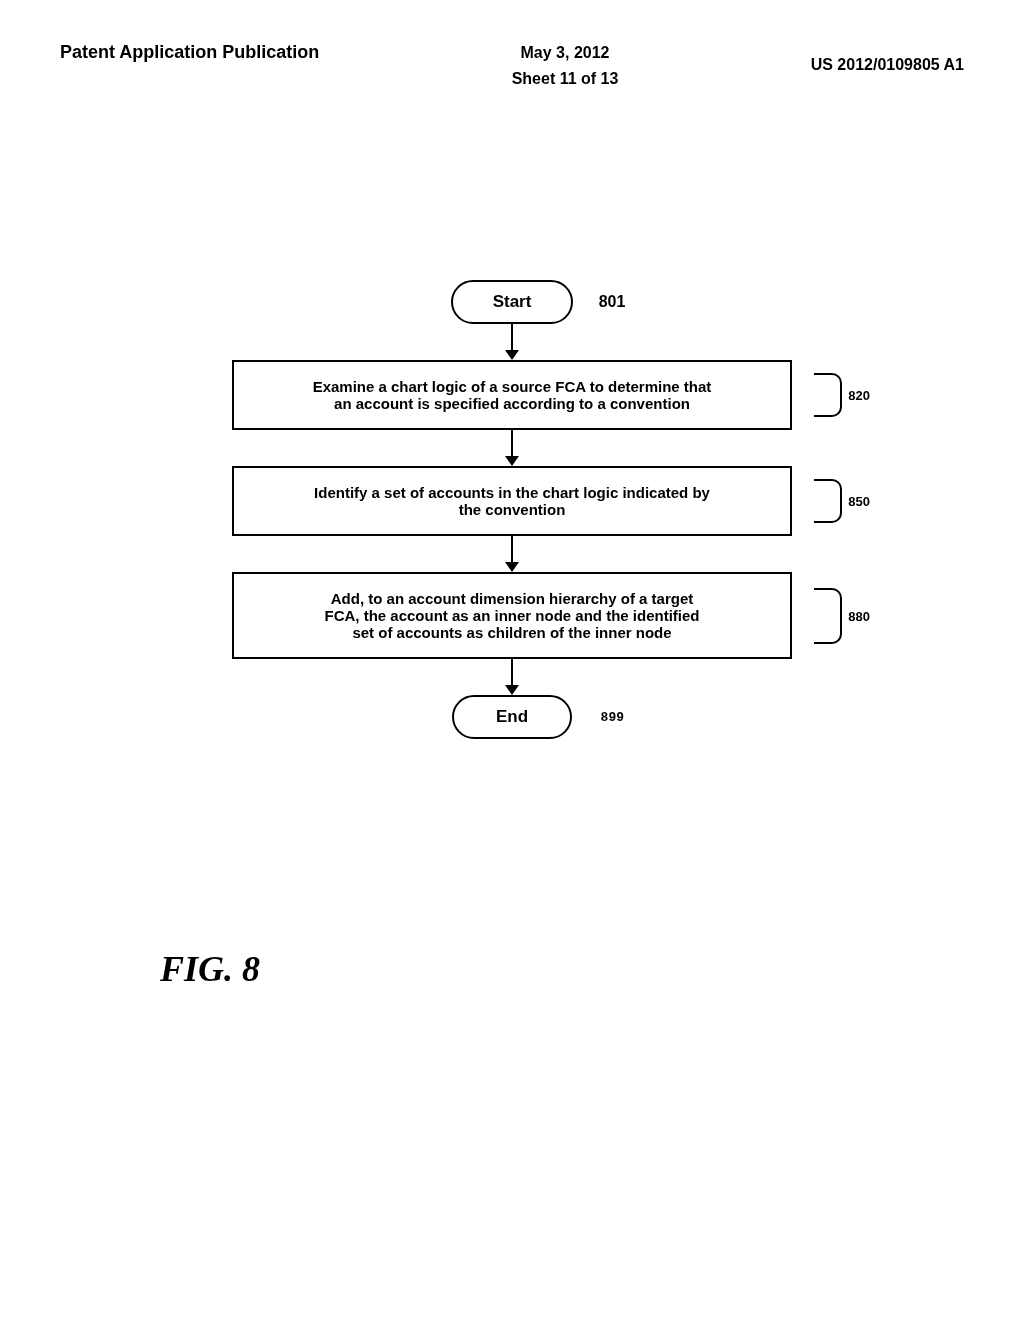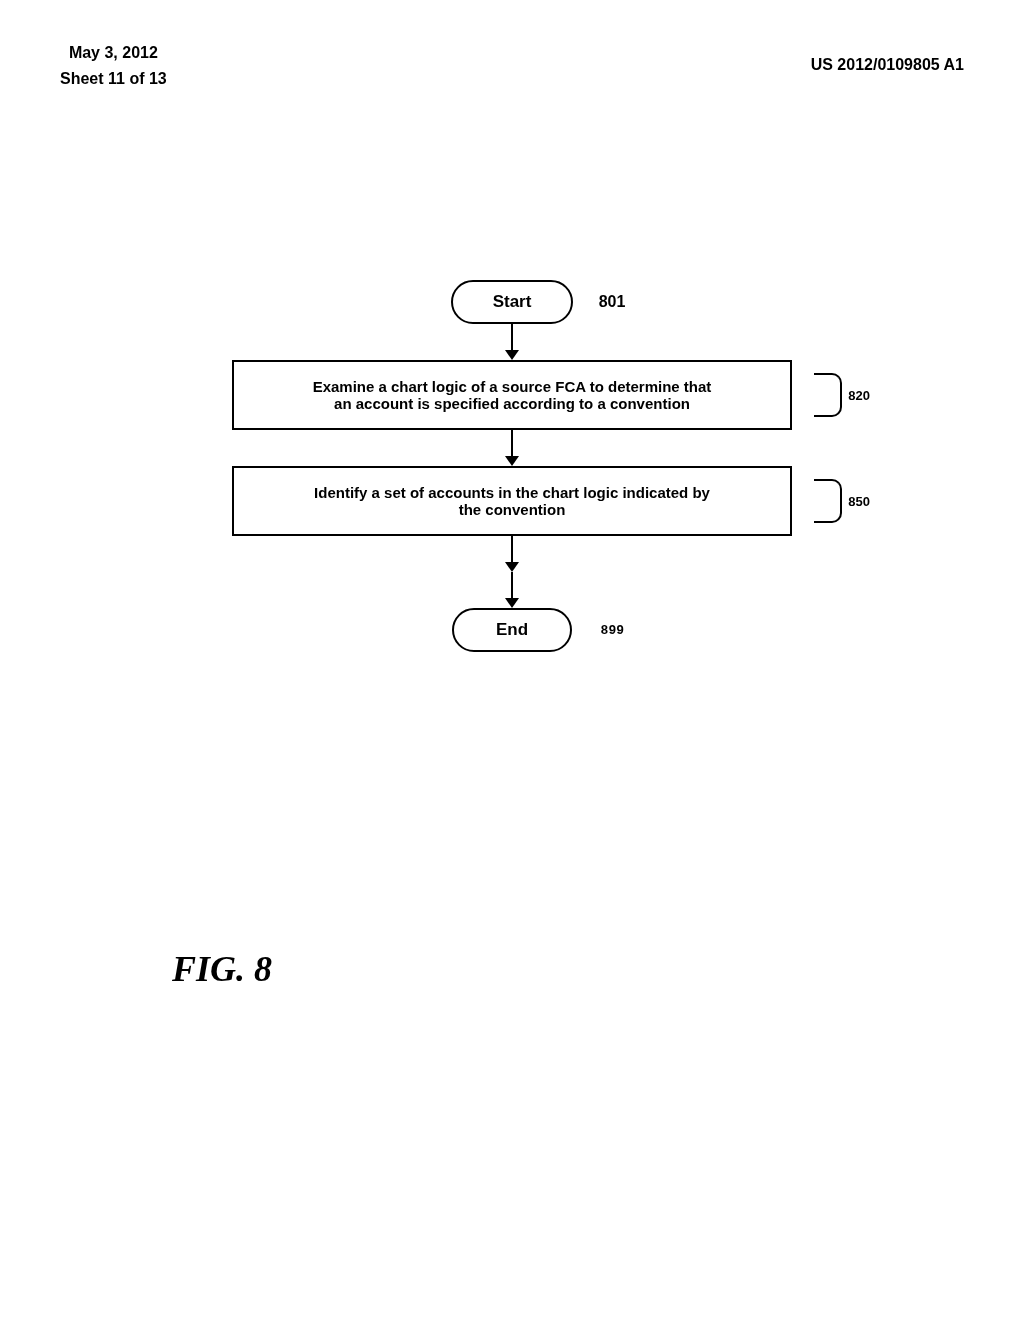--- a/index.html
+++ b/index.html
@@ -109,27 +109,27 @@
 
     
     .fig-caption {
       position: absolute;
       bottom: 330px;
       left: 160px;
       font-size: 36px;
       font-weight: 900;
       font-style: italic;
       font-family: 'Times New Roman', serif;
-      margin-left: 12px;
     }
   </style>
 </head>
 <body>
 
 <div class="header">
+  <div class="header-left">Patent Application Publication</div>
   <div class="header-center">
     <span>May 3, 2012</span><br>
     <span>Sheet 11 of 13</span>
   </div>
   <div class="header-right">US 2012/0109805 A1</div>
 </div>
 
 <div class="diagram-container">
 
   <div style="position:relative; display:flex; flex-direction:column; align-items:flex-end;">
@@ -170,20 +170,30 @@
       <div style="width:28px; height:22px; border-bottom:2.5px solid #000; border-right:2.5px solid #000; border-radius:0 0 10px 0;"></div>
       <div style="position:absolute; right:-28px; top:50%; transform:translateY(-50%); font-size:13px; font-weight:bold;">850</div>
     </div>
   </div>
 
   <div class="arrow-down">
     <div class="arrow-line"></div>
     <div class="arrow-head"></div>
   </div>
 
+  <div class="box-with-label">
+    <div class="process-box">
+      <span>Add, to an account dimension hierarchy of a target<br>FCA, the account as an inner node and the identified<br>set of accounts as children of the inner node</span>
+    </div>
+    <div style="position:absolute; right:-50px; top:50%; transform:translateY(-50%);">
+      <div style="width:28px; height:28px; border-top:2.5px solid #000; border-right:2.5px solid #000; border-radius:0 10px 0 0;"></div>
+      <div style="width:28px; height:28px; border-bottom:2.5px solid #000; border-right:2.5px solid #000; border-radius:0 0 10px 0;"></div>
+      <div style="position:absolute; right:-28px; top:50%; transform:translateY(-50%); font-size:13px; font-weight:bold;">880</div>
+    </div>
+  </div>
 
   <div class="arrow-down">
     <div class="arrow-line"></div>
     <div class="arrow-head"></div>
   </div>
 
   <div style="position:relative; display:flex; flex-direction:column; align-items:flex-start;">
     <div class="pill">
       <span>End</span>
     </div>

